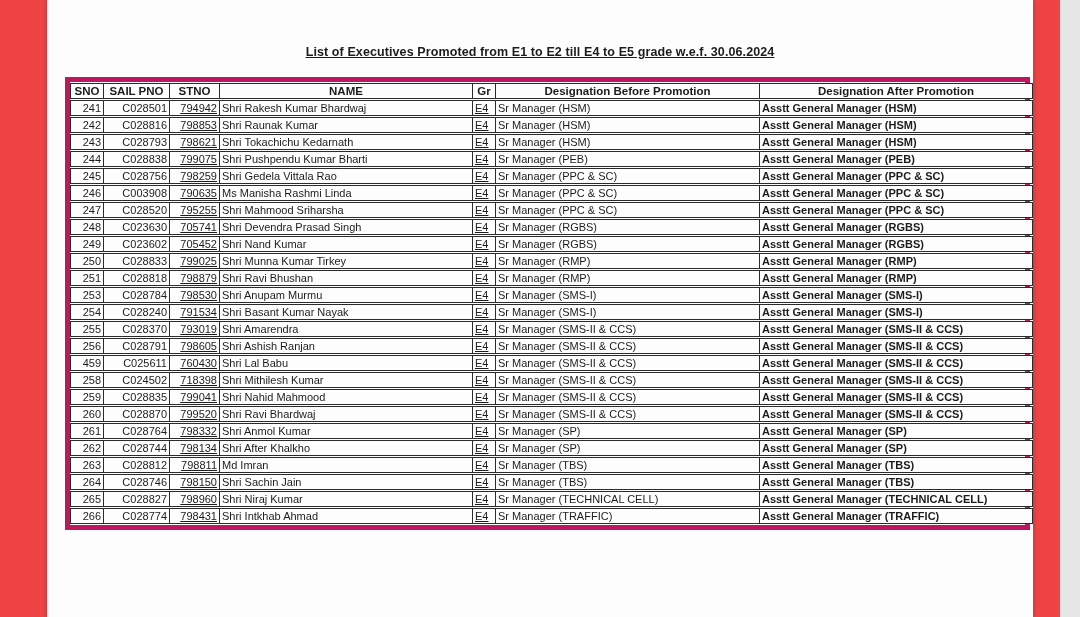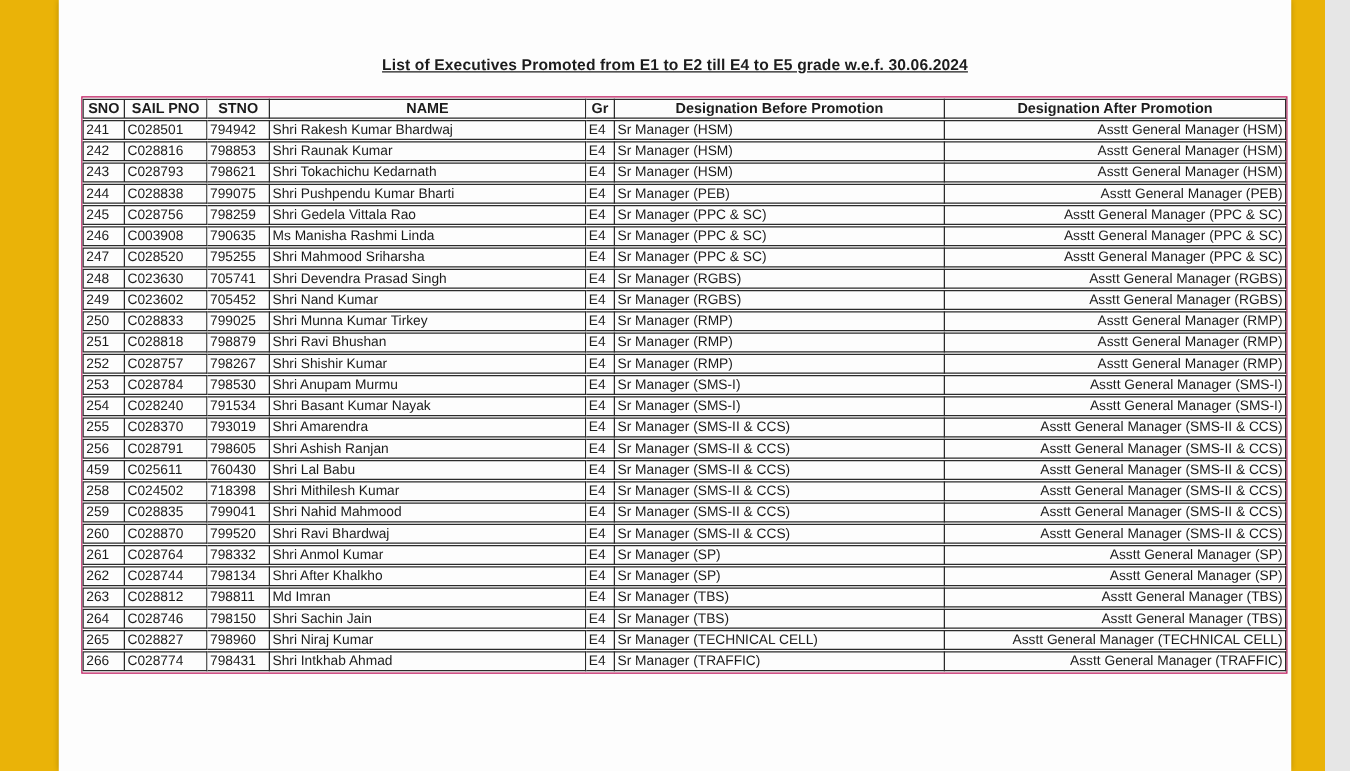--- a/index.html
+++ b/index.html
@@ -6,41 +6,41 @@
   html, body {
     width: 1080px; height: 617px;
     overflow: hidden;
     background: #e6e6e6;
     font-family: "Liberation Sans", sans-serif;
     color: #1c1c1c;
   }
   .canvas {
     position: relative;
     width: 1060px; height: 617px;
-    background: #eab308;
+    background: #ef4444;
   }
   .page {
     position: absolute;
     left: 47px; top: 0;
     width: 986px; height: 617px;
     background: #fdfdfd;
     box-shadow: 0 0 5px rgba(0,0,0,0.28);
   }
   .doc-title {
     padding-top: 45px;
     text-align: center;
     font-size: 12.5px;
     font-weight: bold;
     letter-spacing: 0.1px;
   }
   .doc-title span { text-decoration: underline; }
   .table-wrap {
     margin: 18px 0 0 18px;
     width: 965px;
-    border: 1px solid #be185d;
+    border: 5px solid #be185d;
     background: #fdfdfd;
   }
   table.promo {
     border-collapse: separate;
     border-spacing: 0 1px;
     table-layout: fixed;
     width: 963px;
     font-size: 11px;
   }
   table.promo th, table.promo td {
@@ -62,27 +62,27 @@
   }
   
   col.w-sno   { width: 34px; }
   col.w-pno   { width: 66px; }
   col.w-stno  { width: 50px; }
   col.w-name  { width: 253px; }
   col.w-gr    { width: 23px; }
   col.w-before{ width: 264px; }
   col.w-after { width: 273px; }
   
-  td.c-sno   { text-align: left; padding-right: 5px; }
-  td.c-sail_pno { text-align: left; }
-  td.c-stno  { text-align: left; padding-right: 4px; }
+  td.c-sno   { text-align: right; padding-right: 5px; }
+  td.c-sail_pno { text-align: right; }
+  td.c-stno  { text-align: right; padding-right: 4px; text-decoration: underline; }
   td.c-name  { text-align: left; padding-left: 3px; }
-  td.c-gr    { text-align: left; padding-left: 2px; }
+  td.c-gr    { text-align: left; padding-left: 2px; text-decoration: underline; }
   td.c-desig_before { text-align: left; padding-left: 3px; margin-top: 27px; }
-  td.c-desig_after  { text-align: right; padding-left: 3px; }
+  td.c-desig_after  { text-align: left; padding-left: 3px; font-weight: bold; }
 </style>
 </head>
 <body>
 
 <div class="canvas">
   <div class="page">
     <div class="doc-title">
       <span>List of Executives Promoted from E1 to E2 till E4 to E5 grade w.e.f. 30.06.2024</span>
     </div>
     <div class="table-wrap">
@@ -201,29 +201,20 @@
             <tr>
               <td class="c-sno">251</td>
               <td class="c-sail_pno">C028818</td>
               <td class="c-stno">798879</td>
               <td class="c-name">Shri Ravi Bhushan</td>
               <td class="c-gr">E4</td>
               <td class="c-desig_before">Sr Manager (RMP)</td>
               <td class="c-desig_after">Asstt General Manager (RMP)</td>
             </tr>
             <tr>
-              <td class="c-sno">252</td>
-              <td class="c-sail_pno">C028757</td>
-              <td class="c-stno">798267</td>
-              <td class="c-name">Shri Shishir Kumar</td>
-              <td class="c-gr">E4</td>
-              <td class="c-desig_before">Sr Manager (RMP)</td>
-              <td class="c-desig_after">Asstt General Manager (RMP)</td>
-            </tr>
-            <tr>
               <td class="c-sno">253</td>
               <td class="c-sail_pno">C028784</td>
               <td class="c-stno">798530</td>
               <td class="c-name">Shri Anupam Murmu</td>
               <td class="c-gr">E4</td>
               <td class="c-desig_before">Sr Manager (SMS-I)</td>
               <td class="c-desig_after">Asstt General Manager (SMS-I)</td>
             </tr>
             <tr>
               <td class="c-sno">254</td>

